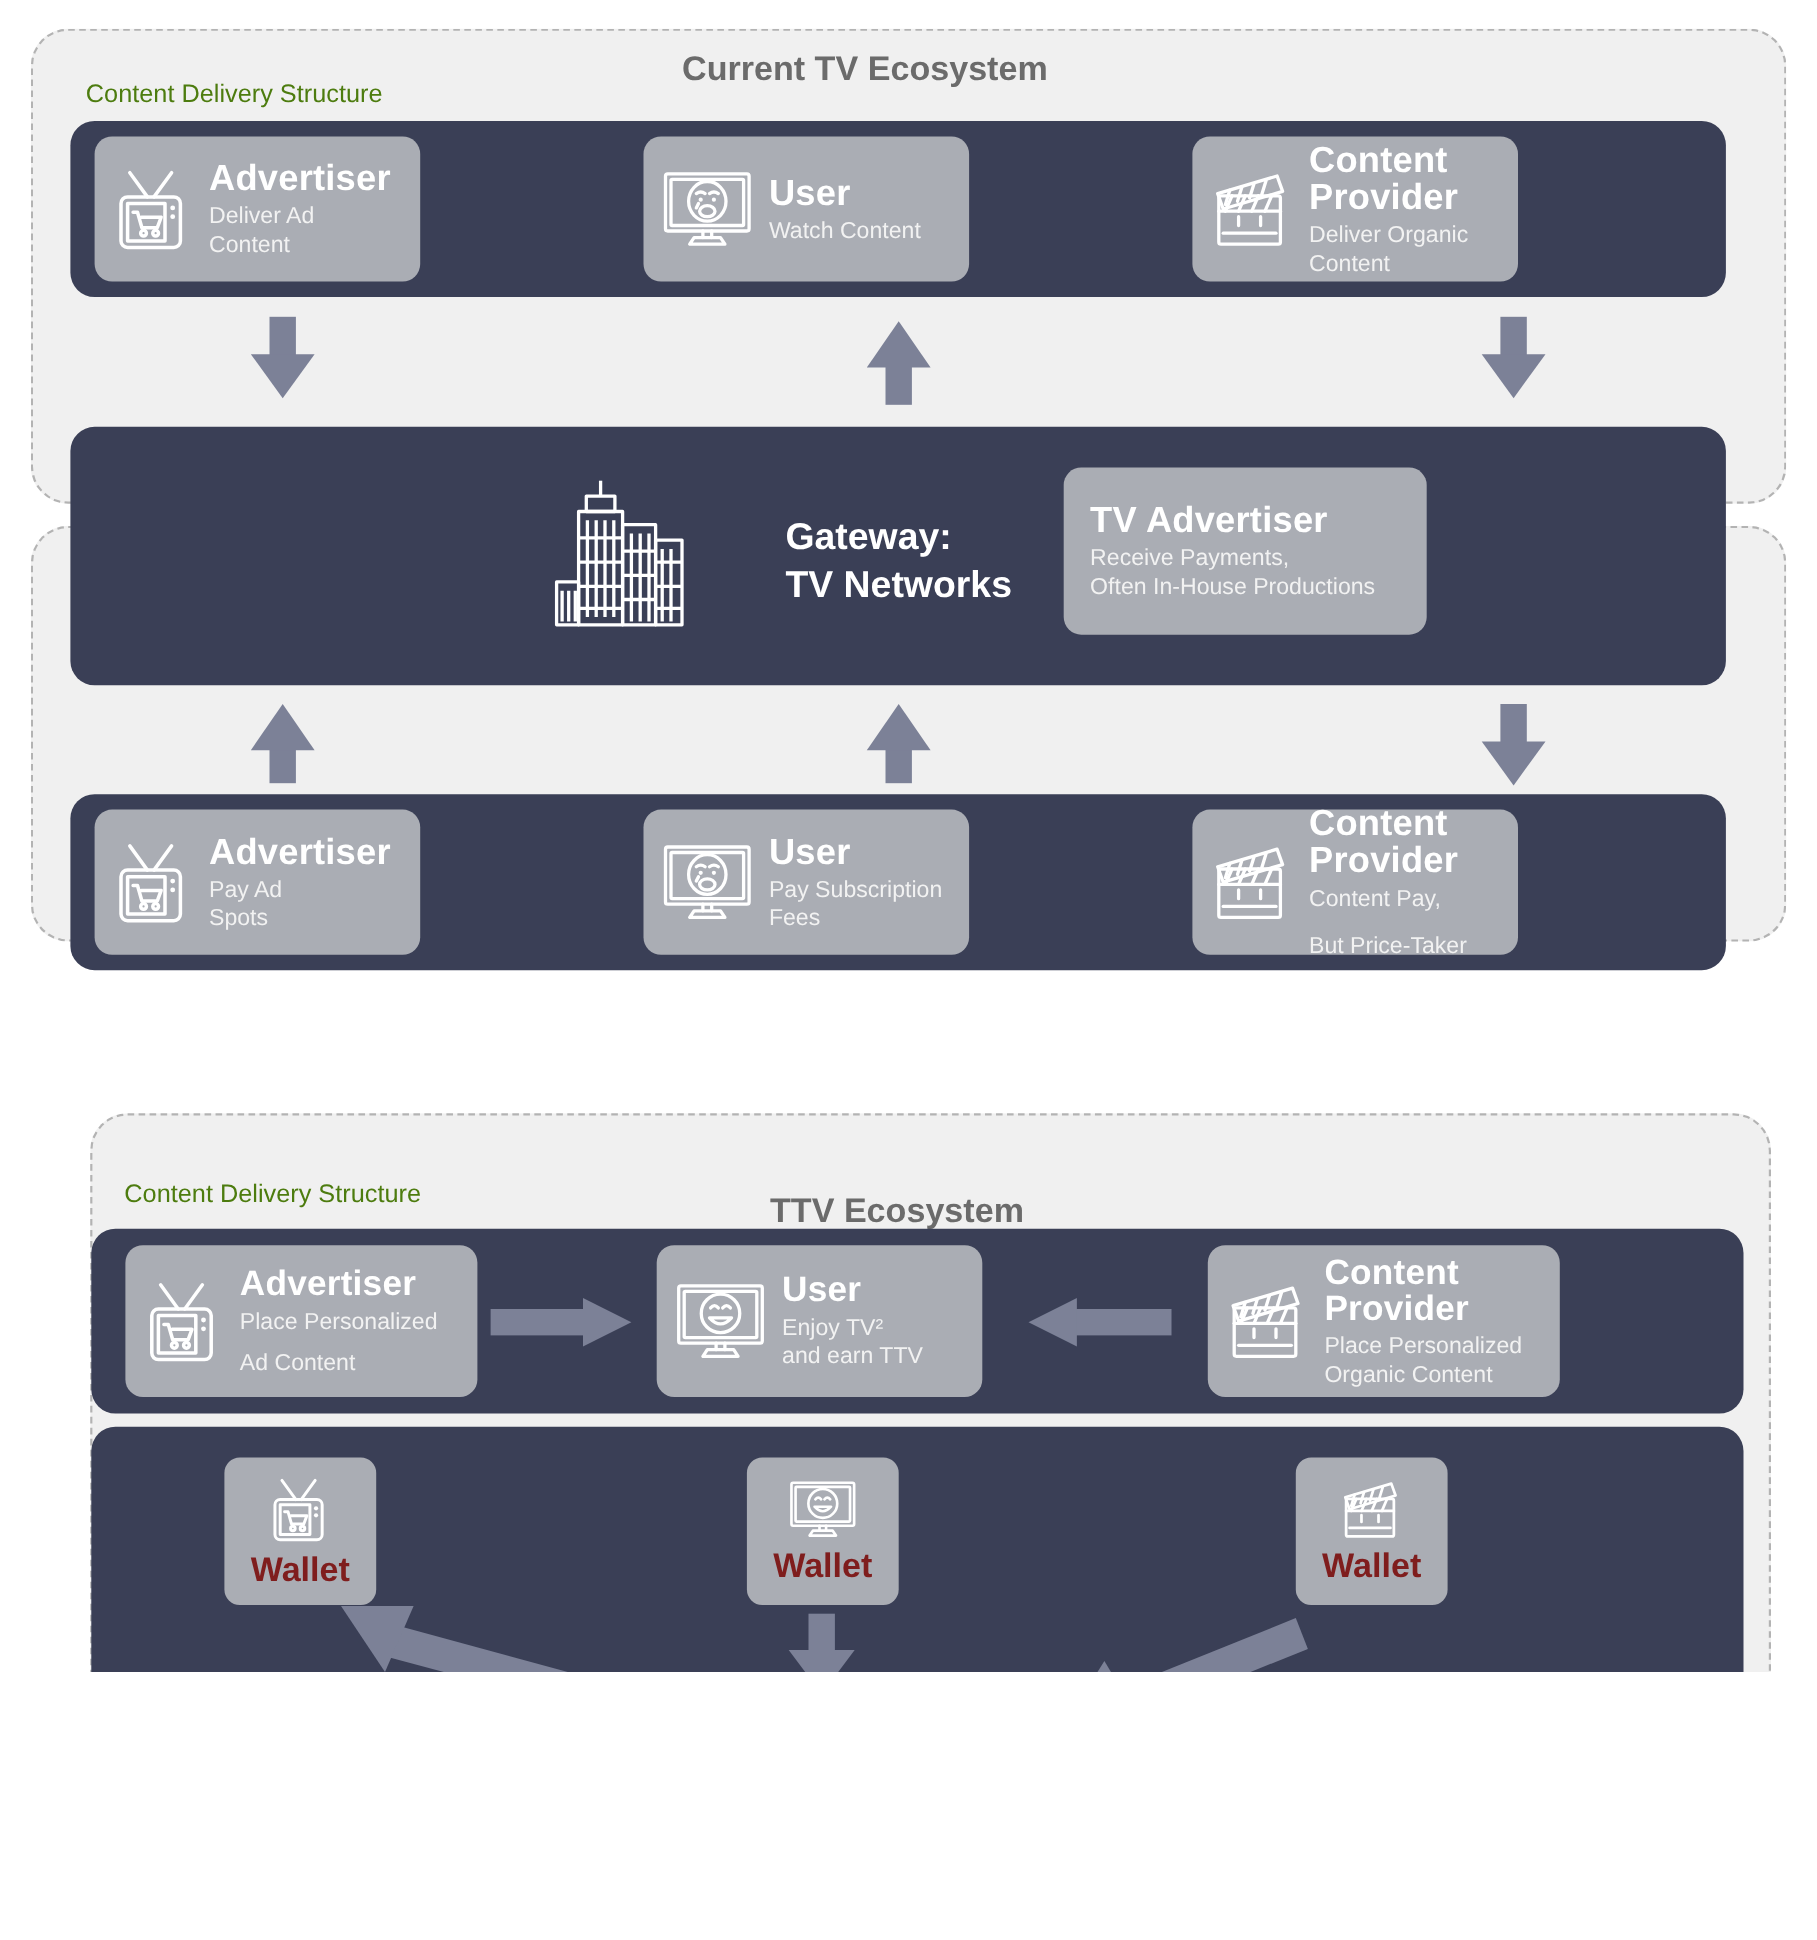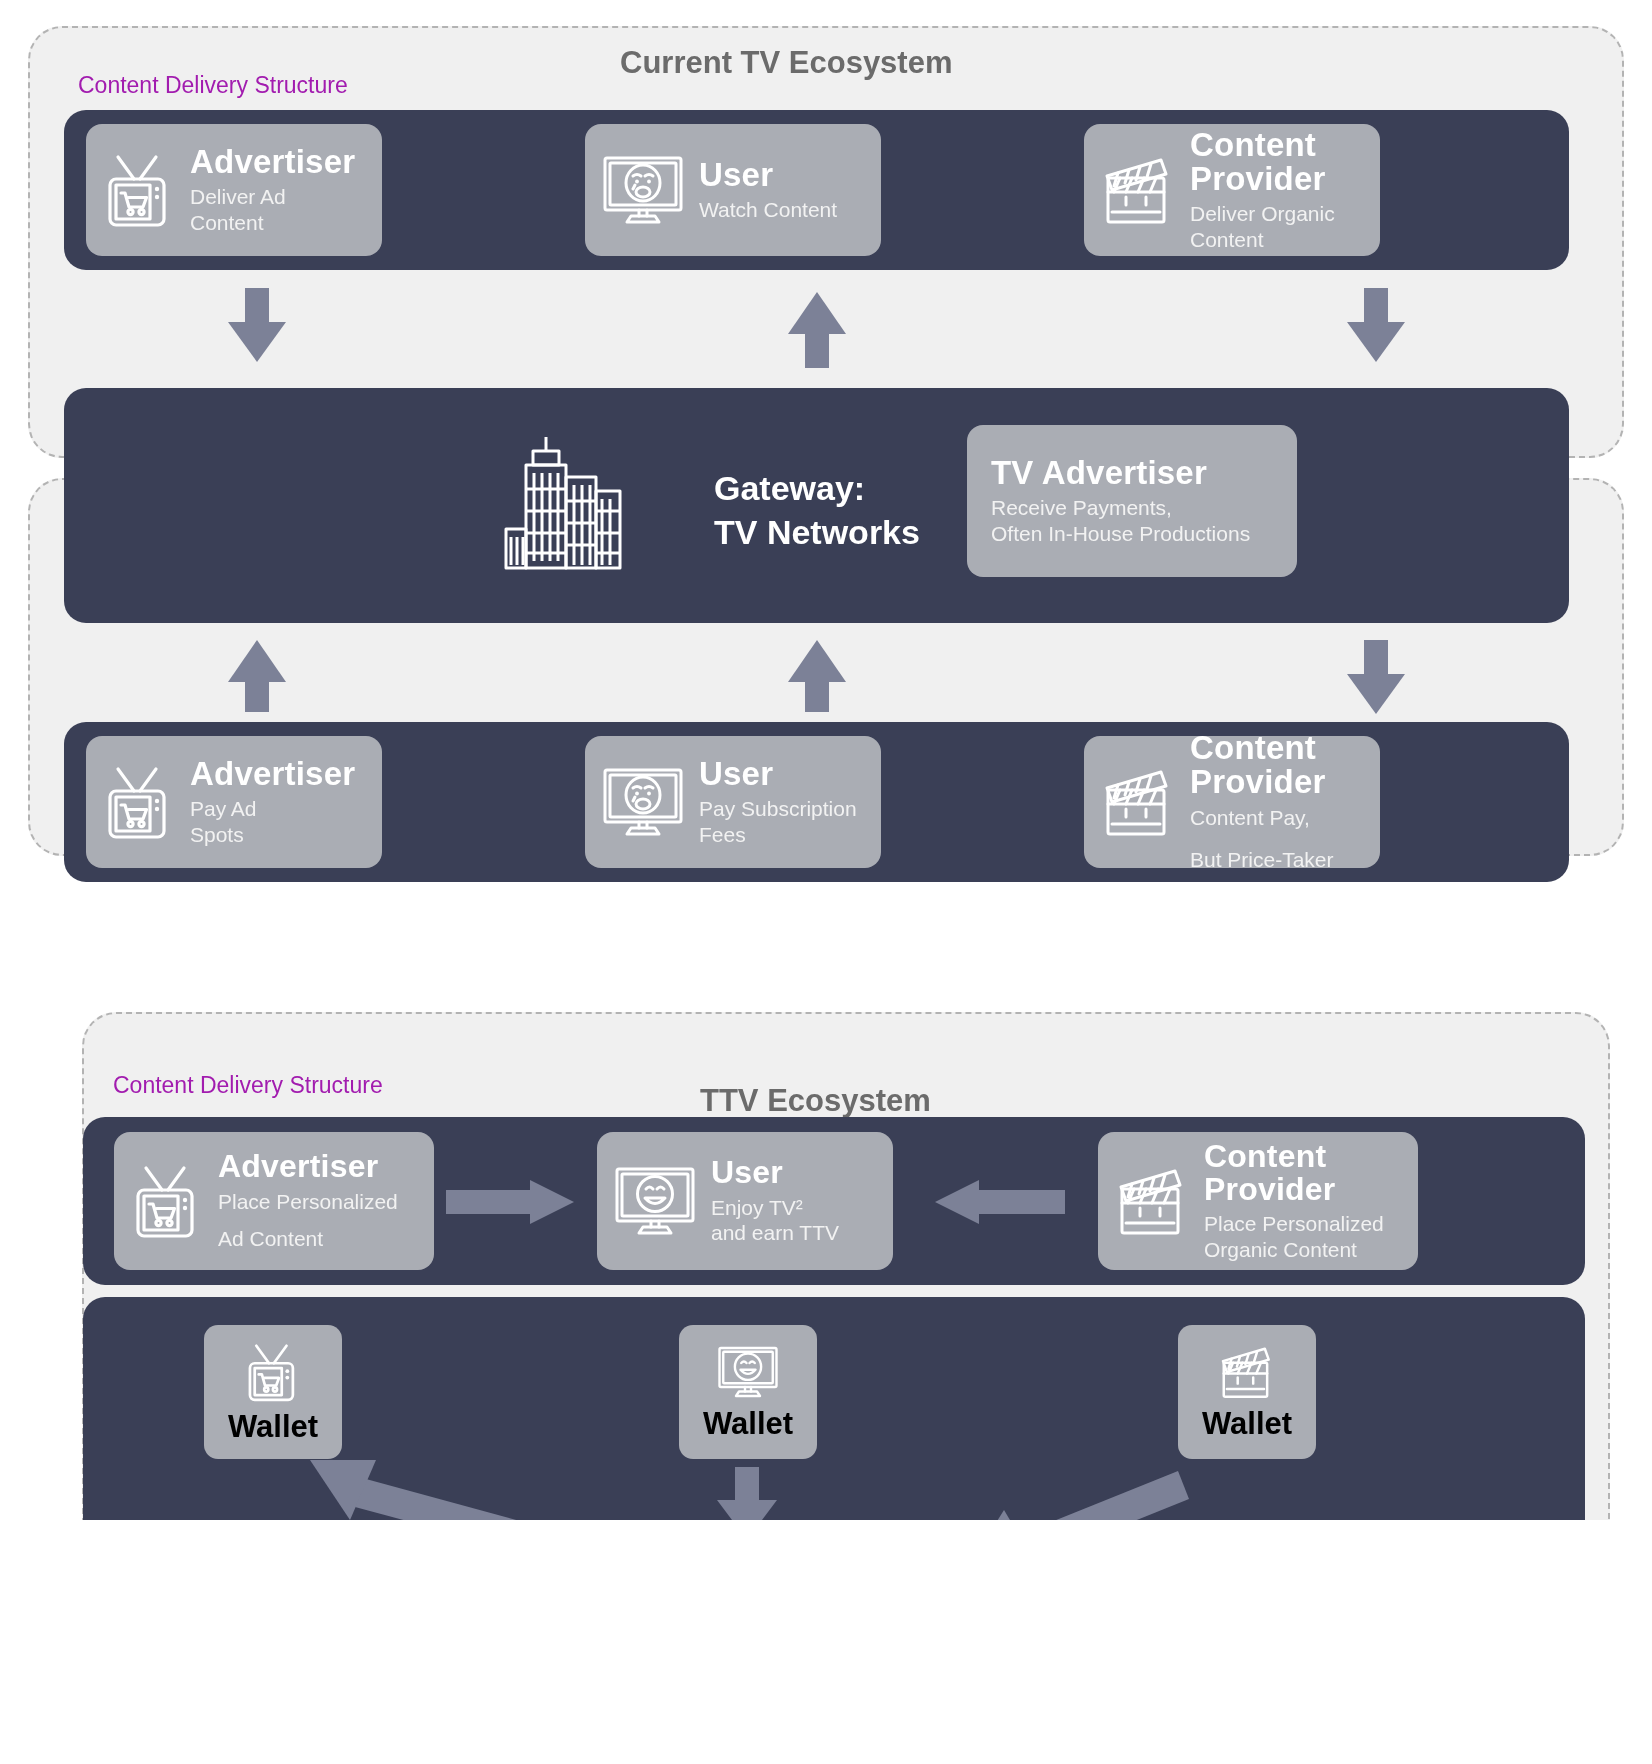--- a/index.html
+++ b/index.html
@@ -42,21 +42,21 @@
     color:#ffffff;font-weight:bold;line-height:1.04;letter-spacing:.2px;
   }
   .card .sub{
     color:#f2f2f2;font-weight:normal;line-height:1.22;margin-top:5px;
   }
 
   
   .caption{
     position:absolute;
     font-size:23px;
-    color:#a21caf;
+    color:#4d7c0f;
     white-space:nowrap;
   }
   .eco-title{
     position:absolute;
     font-size:31px;
     font-weight:bold;
     color:#6b6b6b;
     white-space:nowrap;
   }
 
@@ -65,21 +65,21 @@
     position:absolute;color:#fff;font-weight:bold;font-size:34px;line-height:1.22;
     white-space:nowrap;
   }
 
   
   .wallet{
     position:absolute;background:#aaadb4;border-radius:14px;
     display:flex;flex-direction:column;align-items:center;justify-content:center;
     box-sizing:border-box;
   }
-  .wallet .wlabel{color:#000000;font-weight:bold;font-size:31px;margin-top:4px;}
+  .wallet .wlabel{color:#7f1d1d;font-weight:bold;font-size:31px;margin-top:4px;}
 
   .exchange{
     position:absolute;background:#aaadb4;border-radius:14px;
     display:flex;align-items:center;justify-content:center;
   }
   .exchange span{color:#fff;font-weight:bold;font-size:36px;letter-spacing:.3px;}
 
   svg{display:block;overflow:visible;}
   .arrowlayer{position:absolute;left:0;top:0;width:1652px;height:1764px;pointer-events:none;}
 </style>

